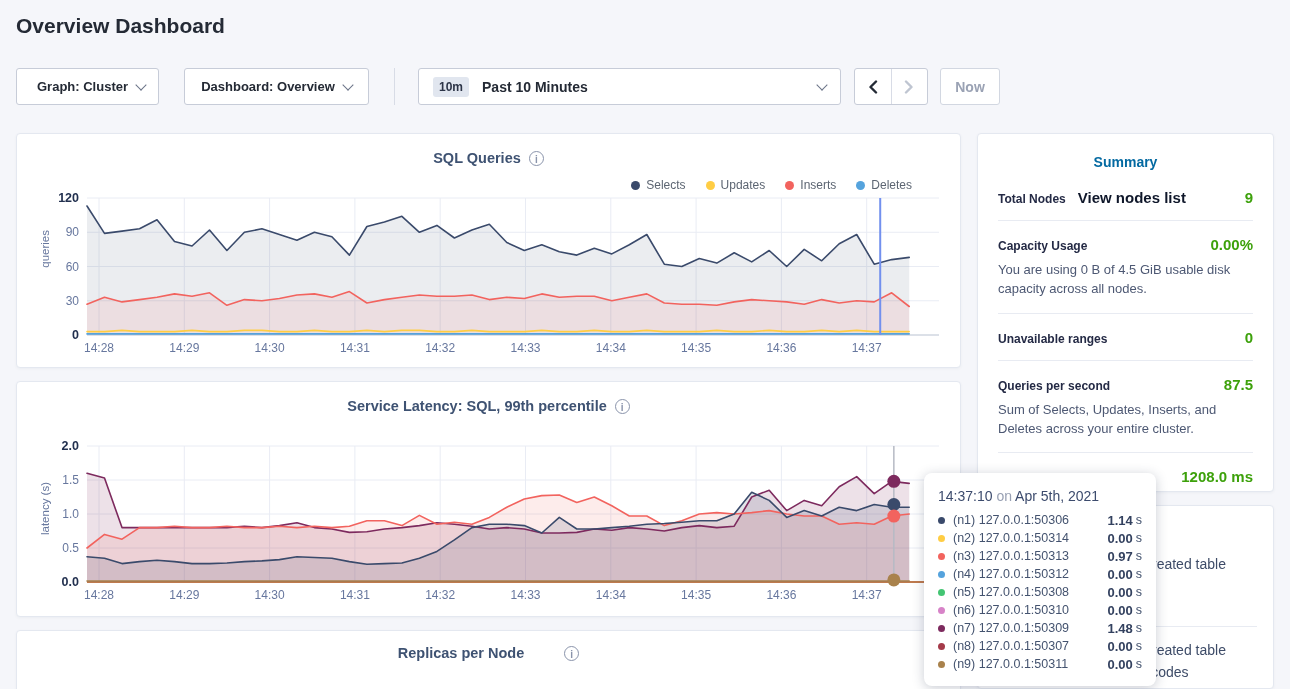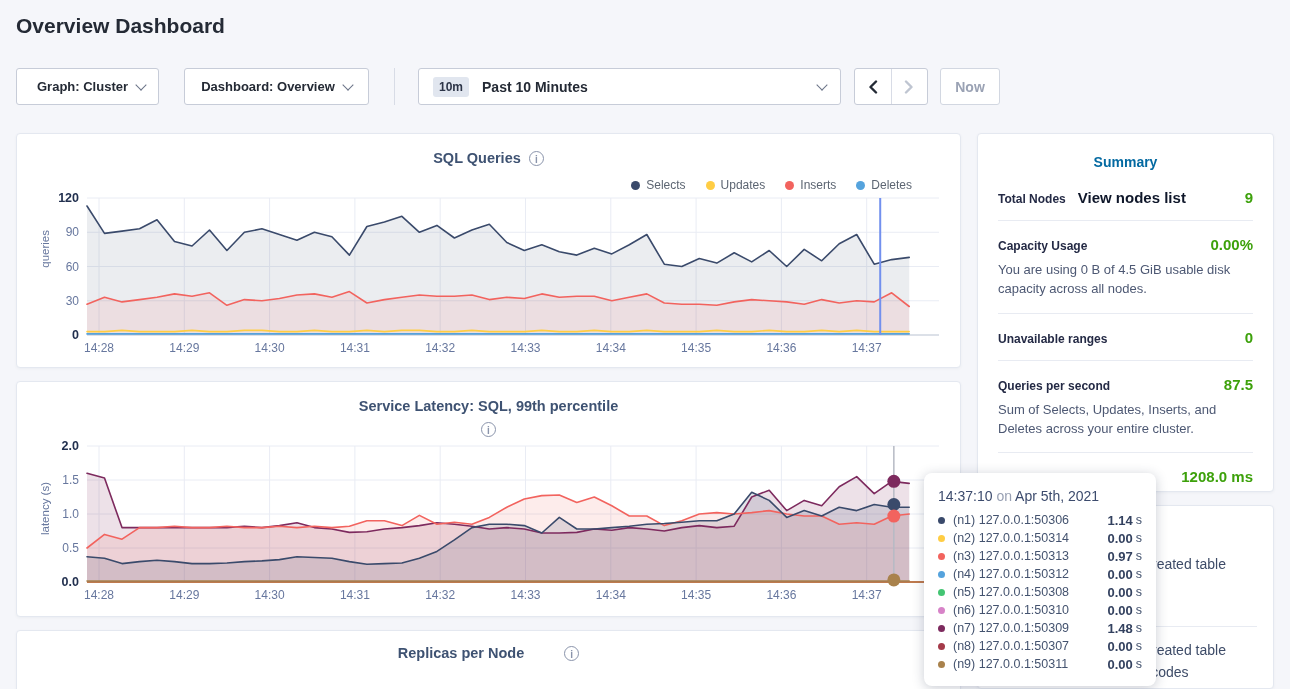--- a/index.html
+++ b/index.html
@@ -172,21 +172,21 @@
         <path d="M56 145 L56.0 114.2 L73.5 107.3 L91.0 111.9 L108.5 109.6 L126.0 107.3 L143.5 103.9 L161.0 106.2 L178.5 102.8 L195.9 115.3 L213.4 109.6 L230.9 110.8 L248.4 108.5 L265.9 105.0 L283.4 103.9 L300.9 107.3 L318.4 101.6 L335.9 113.0 L353.4 109.6 L370.9 107.3 L388.4 105.0 L405.9 106.2 L423.4 106.2 L440.9 105.0 L458.3 109.6 L475.8 107.3 L493.3 108.5 L510.8 103.9 L528.3 107.3 L545.8 106.2 L563.3 106.2 L580.8 110.8 L598.3 107.3 L615.8 103.9 L633.3 113.0 L650.8 114.2 L668.3 114.2 L685.8 115.3 L703.2 111.9 L720.7 109.6 L738.2 110.8 L755.7 111.9 L773.2 114.2 L790.7 109.6 L808.2 113.0 L825.7 110.8 L843.2 111.9 L860.7 102.8 L878.2 116.5 L878.2 145 Z" fill="#f2635e" fill-opacity="0.1" stroke="none"></path>
         <polyline points="56.0,16.0 73.5,43.4 91.0,41.1 108.5,38.8 126.0,29.7 143.5,51.4 161.0,56.0 178.5,40.0 195.9,60.5 213.4,42.3 230.9,38.8 248.4,44.5 265.9,50.2 283.4,42.3 300.9,46.8 318.4,65.1 335.9,36.5 353.4,32.0 370.9,26.3 388.4,42.3 405.9,35.4 423.4,48.0 440.9,40.0 458.3,34.3 475.8,52.5 493.3,60.5 510.8,54.8 528.3,61.7 545.8,65.1 563.3,58.2 580.8,63.9 598.3,54.8 615.8,44.5 633.3,74.2 650.8,76.5 668.3,68.5 685.8,73.1 703.2,62.8 720.7,71.9 738.2,60.5 755.7,76.5 773.2,59.4 790.7,70.8 808.2,53.7 825.7,44.5 843.2,74.2 860.7,69.6 878.2,67.4" fill="none" stroke="#3a4a6b" stroke-width="1.6" stroke-linejoin="round" stroke-linecap="round"></polyline>
         <polyline points="56.0,114.2 73.5,107.3 91.0,111.9 108.5,109.6 126.0,107.3 143.5,103.9 161.0,106.2 178.5,102.8 195.9,115.3 213.4,109.6 230.9,110.8 248.4,108.5 265.9,105.0 283.4,103.9 300.9,107.3 318.4,101.6 335.9,113.0 353.4,109.6 370.9,107.3 388.4,105.0 405.9,106.2 423.4,106.2 440.9,105.0 458.3,109.6 475.8,107.3 493.3,108.5 510.8,103.9 528.3,107.3 545.8,106.2 563.3,106.2 580.8,110.8 598.3,107.3 615.8,103.9 633.3,113.0 650.8,114.2 668.3,114.2 685.8,115.3 703.2,111.9 720.7,109.6 738.2,110.8 755.7,111.9 773.2,114.2 790.7,109.6 808.2,113.0 825.7,110.8 843.2,111.9 860.7,102.8 878.2,116.5" fill="none" stroke="#f2635e" stroke-width="1.6" stroke-linejoin="round" stroke-linecap="round"></polyline>
         <polyline points="56.0,141.6 73.5,141.6 91.0,140.4 108.5,141.6 126.0,141.6 143.5,141.6 161.0,140.4 178.5,141.6 195.9,141.6 213.4,140.4 230.9,140.4 248.4,141.6 265.9,141.6 283.4,140.4 300.9,141.6 318.4,141.6 335.9,140.4 353.4,141.6 370.9,140.4 388.4,140.4 405.9,141.6 423.4,141.6 440.9,140.4 458.3,141.6 475.8,141.6 493.3,141.6 510.8,140.4 528.3,141.6 545.8,141.6 563.3,140.4 580.8,141.6 598.3,141.6 615.8,140.4 633.3,141.6 650.8,141.6 668.3,141.6 685.8,140.4 703.2,141.6 720.7,141.6 738.2,140.4 755.7,141.6 773.2,141.6 790.7,140.4 808.2,141.6 825.7,140.4 843.2,141.6 860.7,141.6 878.2,141.6" fill="none" stroke="#ffcd44" stroke-width="1.6" stroke-linejoin="round" stroke-linecap="round"></polyline>
         <polyline points="56.0,143.9 73.5,143.9 91.0,143.9 108.5,143.9 126.0,143.9 143.5,143.9 161.0,143.9 178.5,143.9 195.9,143.9 213.4,143.9 230.9,143.9 248.4,143.9 265.9,143.9 283.4,143.9 300.9,143.9 318.4,143.9 335.9,143.9 353.4,143.9 370.9,143.9 388.4,143.9 405.9,143.9 423.4,143.9 440.9,143.9 458.3,143.9 475.8,143.9 493.3,143.9 510.8,143.9 528.3,143.9 545.8,143.9 563.3,143.9 580.8,143.9 598.3,143.9 615.8,143.9 633.3,143.9 650.8,143.9 668.3,143.9 685.8,143.9 703.2,143.9 720.7,143.9 738.2,143.9 755.7,143.9 773.2,143.9 790.7,143.9 808.2,143.9 825.7,143.9 843.2,143.9 860.7,143.9 878.2,143.9" fill="none" stroke="#55a3dd" stroke-width="1.6" stroke-linejoin="round" stroke-linecap="round"></polyline>
         <line x1="849.212" y1="8" x2="849.212" y2="145" stroke="#7290ee" stroke-width="2"></line>
       </svg>
   </div>
 
   <div class="card" style="left:16px;top:381px;width:945px;height:236px;">
-    <div class="chart-title-row" style="top:16px;flex-direction:column;">
+    <div class="chart-title-row" style="top:16px;">
       <span class="chart-title">Service Latency: SQL, 99th percentile</span>
       <span class="info-icon">i</span>
     </div>
     <span class="ylab" style="left:22px;top:100px;">latency (s)</span>
     <svg class="chart-svg" id="chart-svg-1" style="top:50px;" width="920" height="184" viewBox="0 0 920 184">
         <line x1="68" y1="14" x2="68" y2="150" stroke="#e9ecf4" stroke-width="1"></line>
         <text x="68" y="167" text-anchor="middle" class="xtick">14:28</text>
         <line x1="153.3" y1="14" x2="153.3" y2="150" stroke="#e9ecf4" stroke-width="1"></line>
         <text x="153.3" y="167" text-anchor="middle" class="xtick">14:29</text>
         <line x1="238.6" y1="14" x2="238.6" y2="150" stroke="#e9ecf4" stroke-width="1"></line>

